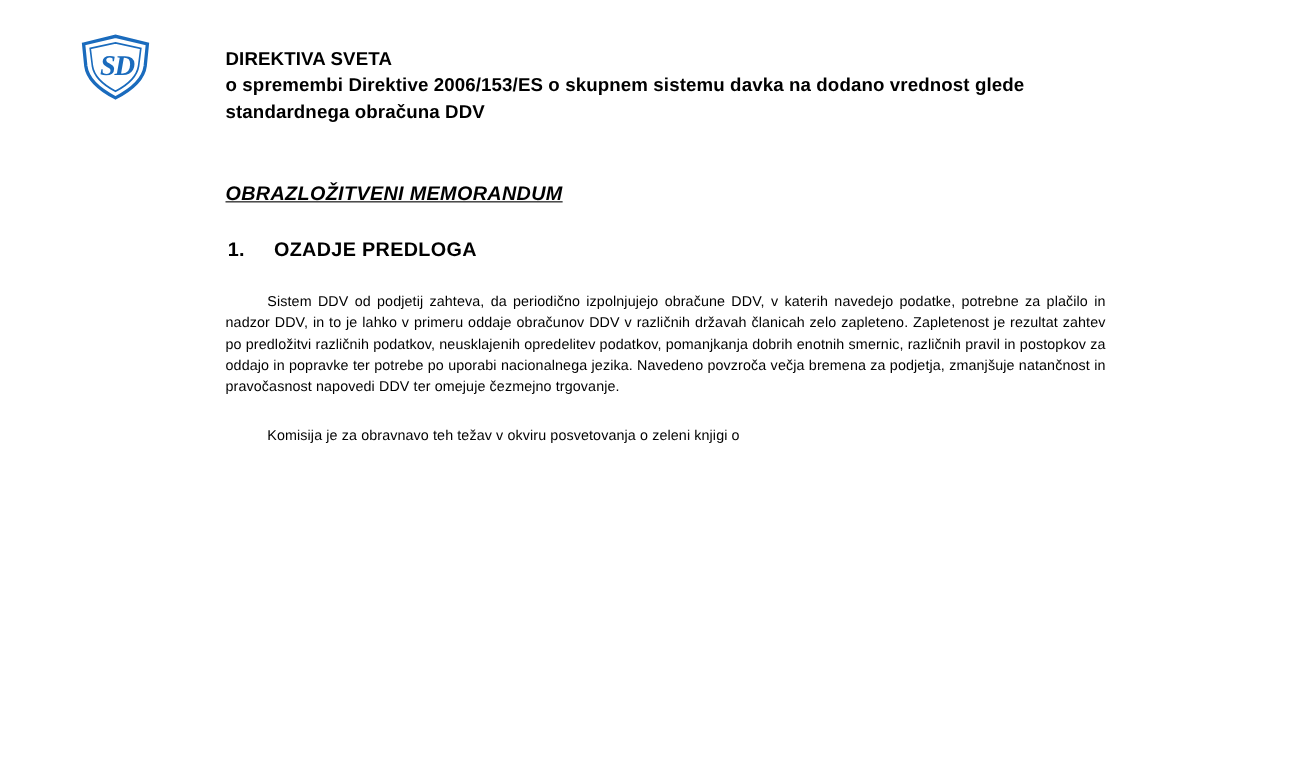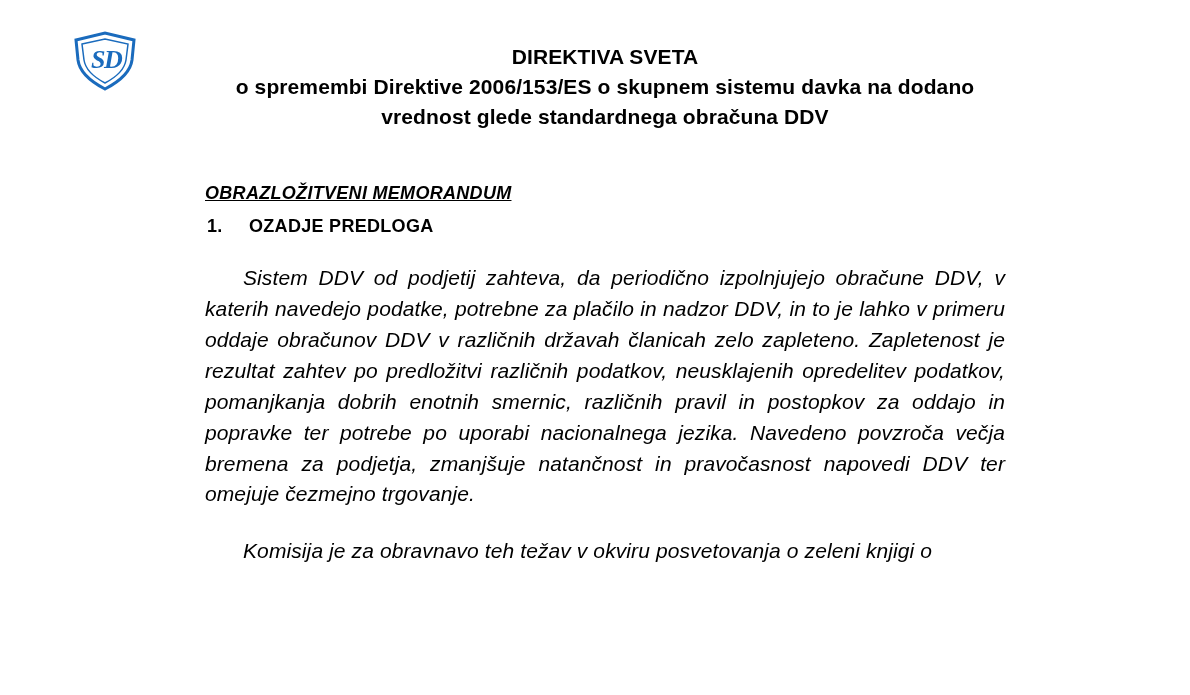--- a/index.html
+++ b/index.html
@@ -33,23 +33,22 @@
     top: 0;
     width: 800px;
   }
   .doc-label {
     text-align: center;
     font-size: 20px;
     margin-top: 155px;
     letter-spacing: 0.2px;
   }
   .doc-title {
-    text-align: center;
     font-weight: bold;
-    font-size: 21px;
+    font-size: 17px;
     margin-top: 42px;
     line-height: 1.42;
     letter-spacing: 0.1px;
   }
   .doc-title .line1 {
     display: block;
   }
   .doc-title .line2 {
     display: block;
   }
@@ -57,36 +56,35 @@
     font-weight: bold;
     font-size: 18px;
     text-decoration: underline;
     margin-top: 52px;
     letter-spacing: 0.3px;
     font-style: italic;
   }
   .numbered-heading {
     font-weight: bold;
     font-size: 18px;
-    margin-top: 12px;
+    margin-top: 30px;
     letter-spacing: 0.3px;
     padding-left: 2px;
   }
   .numbered-heading .num {
     display: inline-block;
     width: 42px;
   }
   .para {
-    font-size: 21px;
+    font-size: 13px;
     line-height: 1.47;
     text-align: justify;
     margin-top: 26px;
     text-indent: 38px;
     letter-spacing: 0.1px;
-    font-style: italic;
   }
   .para-cut {
     margin-top: 26px;
   }
 </style>
 </head>
 <body>
 
 <div class="page">
 

